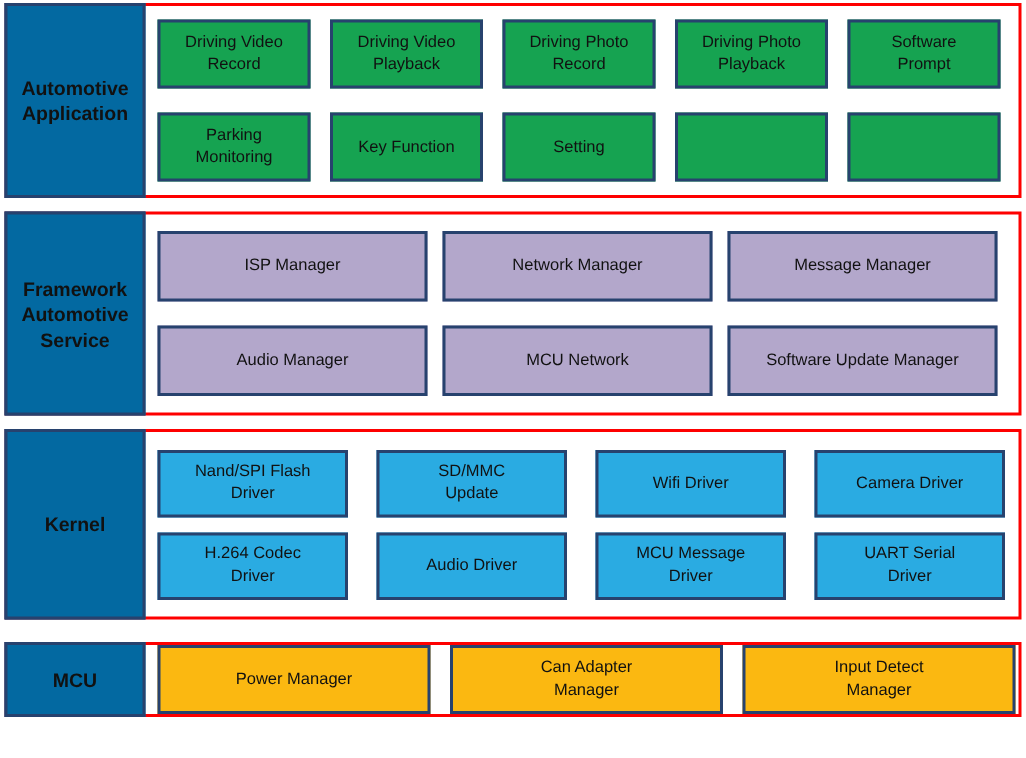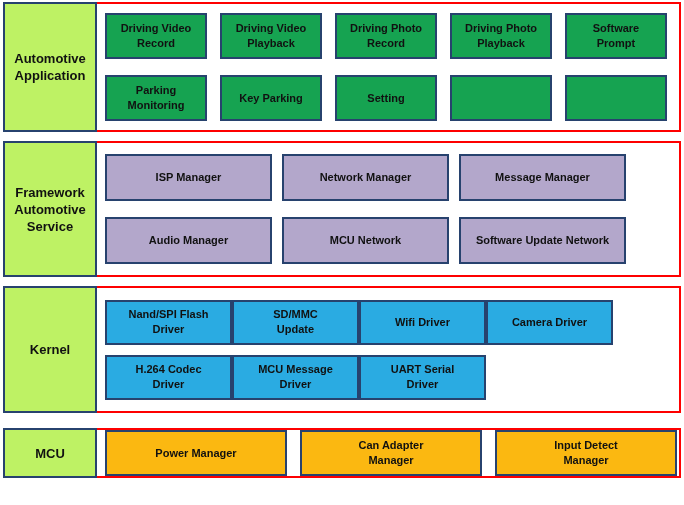--- a/index.html
+++ b/index.html
@@ -23,21 +23,21 @@
   }
   .layer-1 { top: 2px;   height: 130px; }
   .layer-2 { top: 141px; height: 136px; }
   .layer-3 { top: 286px; height: 127px; }
   .layer-4 { top: 428px; height: 50px;  }
 
   .layer-label {
     position: absolute;
     left: -2px; top: -2px; bottom: -2px;
     width: 94px;
-    background: #bef264;
+    background: #0369a1;
     border: 2px solid #27426e;
     display: flex;
     align-items: center;
     justify-content: center;
     text-align: center;
     font-size: 13px;
     font-weight: 700;
     line-height: 17px;
     white-space: pre-line;
     color: #111111;
@@ -47,39 +47,39 @@
     margin-left: 100px;
     height: 100%;
     display: flex;
     flex-direction: column;
     justify-content: center;
   }
   .layer-1 .content { gap: 16px; }
   .layer-2 .content { gap: 16px; }
   .layer-3 .content { gap: 10px; }
 
-  .row { display: flex; font-weight: bold; }
+  .row { display: flex; }
   .layer-1 .row { gap: 13px; }
   .layer-2 .row { gap: 10px; }
-  .layer-3 .row { }
+  .layer-3 .row { gap: 19px; }
   .layer-4 .row { gap: 13px;  }
 
   .box {
     border: 2px solid #27426e;
     display: flex;
     align-items: center;
     justify-content: center;
     text-align: center;
     font-size: 11px;
     line-height: 15px;
     white-space: pre-line;
     color: #111111;
   }
   .layer-1 .box { width: 102px; height: 46px; }
-  .layer-2 .box { width: 167px; height: 47px; }
+  .layer-2 .box { width: 180px; height: 47px; }
   .layer-3 .box { width: 127px; height: 45px; }
   .layer-4 .box { width: 182px; height: 46px; }
 
   .green  { background: #16a351; }
   .purple { background: #b3a7cb; }
   .blue   { background: #2aabe2; }
   .orange { background: #fbb811; }
 </style>
 </head>
 <body>
@@ -98,60 +98,61 @@
         <div class="box green">Driving Photo
 Record</div>
         <div class="box green">Driving Photo
 Playback</div>
         <div class="box green">Software
 Prompt</div>
       </div>
       <div class="row">
         <div class="box green">Parking
 Monitoring</div>
-        <div class="box green">Key Parking</div>
+        <div class="box green">Key Function</div>
         <div class="box green">Setting</div>
         <div class="box green"></div>
         <div class="box green"></div>
       </div>
     </div>
   </div>
 
   <div class="layer layer-2">
     <div class="layer-label">Framework
 Automotive
 Service</div>
     <div class="content">
       <div class="row">
         <div class="box purple">ISP Manager</div>
         <div class="box purple">Network Manager</div>
         <div class="box purple">Message Manager</div>
       </div>
       <div class="row">
         <div class="box purple">Audio Manager</div>
         <div class="box purple">MCU Network</div>
-        <div class="box purple">Software Update Network</div>
+        <div class="box purple">Software Update Manager</div>
       </div>
     </div>
   </div>
 
   <div class="layer layer-3">
     <div class="layer-label">Kernel</div>
     <div class="content">
       <div class="row">
         <div class="box blue">Nand/SPI Flash
 Driver</div>
         <div class="box blue">SD/MMC
 Update</div>
         <div class="box blue">Wifi Driver</div>
         <div class="box blue">Camera Driver</div>
       </div>
       <div class="row">
         <div class="box blue">H.264 Codec
 Driver</div>
+        <div class="box blue">Audio Driver</div>
         <div class="box blue">MCU Message
 Driver</div>
         <div class="box blue">UART Serial
 Driver</div>
       </div>
     </div>
   </div>
 
   <div class="layer layer-4">
     <div class="layer-label">MCU</div>

